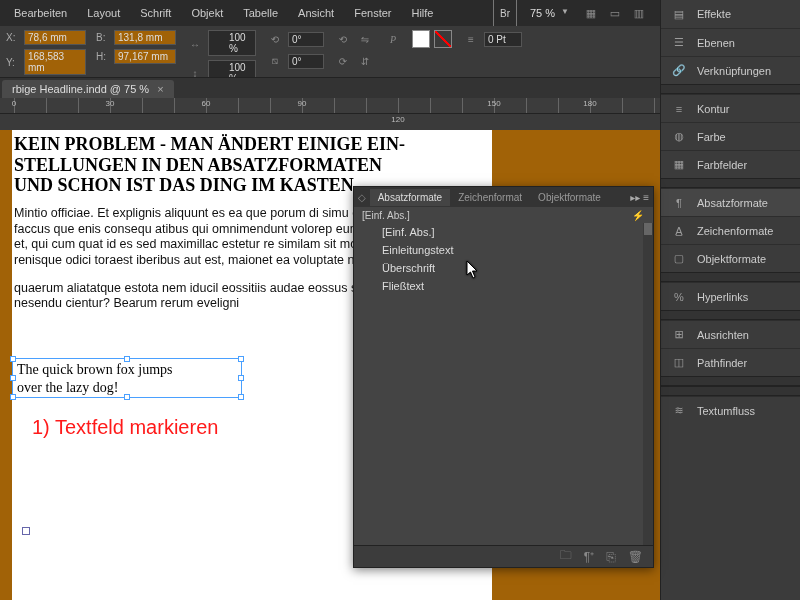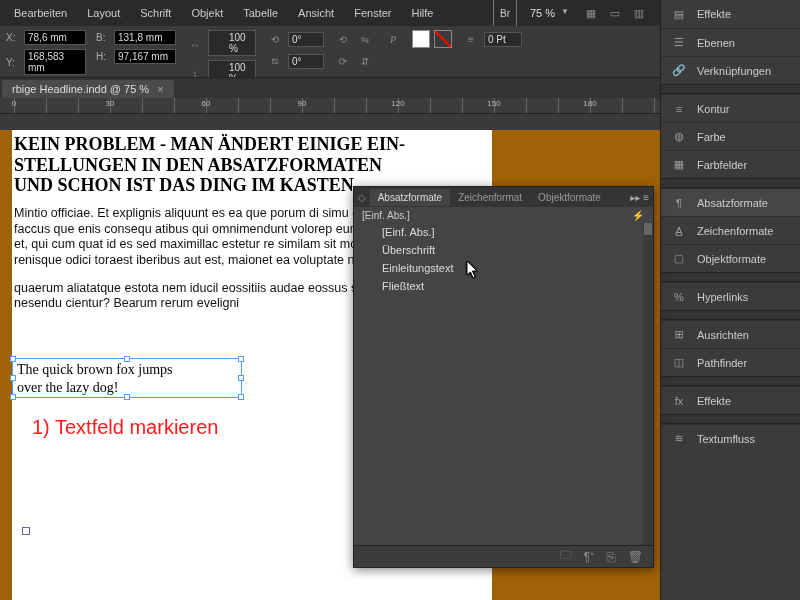--- a/index.html
+++ b/index.html
@@ -18,21 +18,21 @@
 .ric { height:28px; display:flex; align-items:center; gap:10px; padding:0 10px; color:#ccc; font-size:11px; border-top:1px solid #2d2d2d; cursor:pointer; }
 .ric.sel { background:#464646; }
 .ric:first-child { border-top:none; }
 .ricon { width:16px; height:16px; display:flex; align-items:center; justify-content:center; color:#9c9c9c; }
 .rgap { height:10px; border-top:1px solid #222; border-bottom:1px solid #222; background:#333; }
 
 
 .shelf { position:absolute; left:0; right:140px; top:26px; height:52px; background:#3a3a3a; color:#bbb; font-size:10px; border-bottom:1px solid #222; padding:4px 6px; display:flex; gap:10px; overflow:hidden; }
 .shelf .grp { display:flex; flex-direction:column; gap:4px; }
 .shelf .row { display:flex; align-items:center; gap:4px; }
-.numfield { background:#000000; border:1px solid #555; padding:1px 3px; width:62px; color:#ddd; font-size:10px; }
+.numfield { background:#a16207; border:1px solid #555; padding:1px 3px; width:62px; color:#ddd; font-size:10px; }
 .lbl { color:#aaa; width:14px; }
 .pctfield { background:#2a2a2a; border:1px solid #555; padding:1px 20px; width:48px; color:#ddd; font-size:10px; }
 .degfield { background:#2a2a2a; border:1px solid #555; padding:1px 3px; width:36px; color:#ddd; font-size:10px; }
 .ico16 { width:18px; height:18px; display:flex; align-items:center; justify-content:center; color:#888; }
 .ptfield { background:#2a2a2a; border:1px solid #555; padding:1px 3px; width:38px; color:#ddd; font-size:10px; }
 
 
 .tabstrip { position:absolute; left:0; right:140px; top:78px; height:20px; background:#333; display:flex; align-items:flex-end; padding-left:2px; }
 .doctab { background:#4a4a4a; color:#ddd; font-size:11px; padding:3px 10px; border-top-left-radius:3px; border-top-right-radius:3px; display:flex; align-items:center; gap:8px; }
 .doctab .x { color:#aaa; cursor:pointer; font-size:11px; }
@@ -148,24 +148,20 @@
     <div class="rgap"></div>
     <div class="ric">
       <span class="ricon">⊞</span>
       <span>Ausrichten</span>
     </div>
     <div class="ric">
       <span class="ricon">◫</span>
       <span>Pathfinder</span>
     </div>
     <div class="rgap"></div>
-    <div class="ric">
-      <span class="ricon">fx</span>
-      <span>Effekte</span>
-    </div>
     <div class="rgap"></div>
     <div class="ric">
       <span class="ricon">≋</span>
       <span>Textumfluss</span>
     </div>
   </div>
 
 <div class="shelf">
   <div class="grp">
     <div class="row">
@@ -254,21 +250,21 @@
     <div class="tick" style="left: 174px;"></div>
     <div class="tick" style="left: 206px;"></div>
     <div class="ticklbl" style="left: 206px;">60</div>
     <div class="tick" style="left: 238px;"></div>
     <div class="tick" style="left: 270px;"></div>
     <div class="tick" style="left: 302px;"></div>
     <div class="ticklbl" style="left: 302px;">90</div>
     <div class="tick" style="left: 334px;"></div>
     <div class="tick" style="left: 366px;"></div>
     <div class="tick" style="left: 398px;"></div>
-    <div class="ticklbl" style="left: 398px;">120</div>
+    <div class="ticklbl" style="left: 398px; margin-top: 16px;">120</div>
     <div class="tick" style="left: 430px;"></div>
     <div class="tick" style="left: 462px;"></div>
     <div class="tick" style="left: 494px;"></div>
     <div class="ticklbl" style="left: 494px;">150</div>
     <div class="tick" style="left: 526px;"></div>
     <div class="tick" style="left: 558px;"></div>
     <div class="tick" style="left: 590px;"></div>
     <div class="ticklbl" style="left: 590px;">180</div>
     <div class="tick" style="left: 622px;"></div>
     <div class="tick" style="left: 654px;"></div>
@@ -302,22 +298,22 @@
     <span class="ptab">Zeichenformat</span>
     <span class="ptab">Objektformate</span>
     <span class="arrs">▸▸ ≡</span>
   </div>
   <div class="sub">
     <span>[Einf. Abs.]</span>
     <span class="bolt">⚡</span>
   </div>
   <div class="list" id="pslist">
     <div class="item">[Einf. Abs.]</div>
+      <div class="item">Einleitungstext</div>
       <div class="item">Überschrift</div>
-      <div class="item">Einleitungstext</div>
       <div class="item">Fließtext</div>
       <div class="scrollbar">
         <div class="thumb"></div>
       </div>
   </div>
   <div class="footer">
     <span>🗀</span>
     <span>¶⁺</span>
     <span>⎘</span>
     <span>🗑</span>

